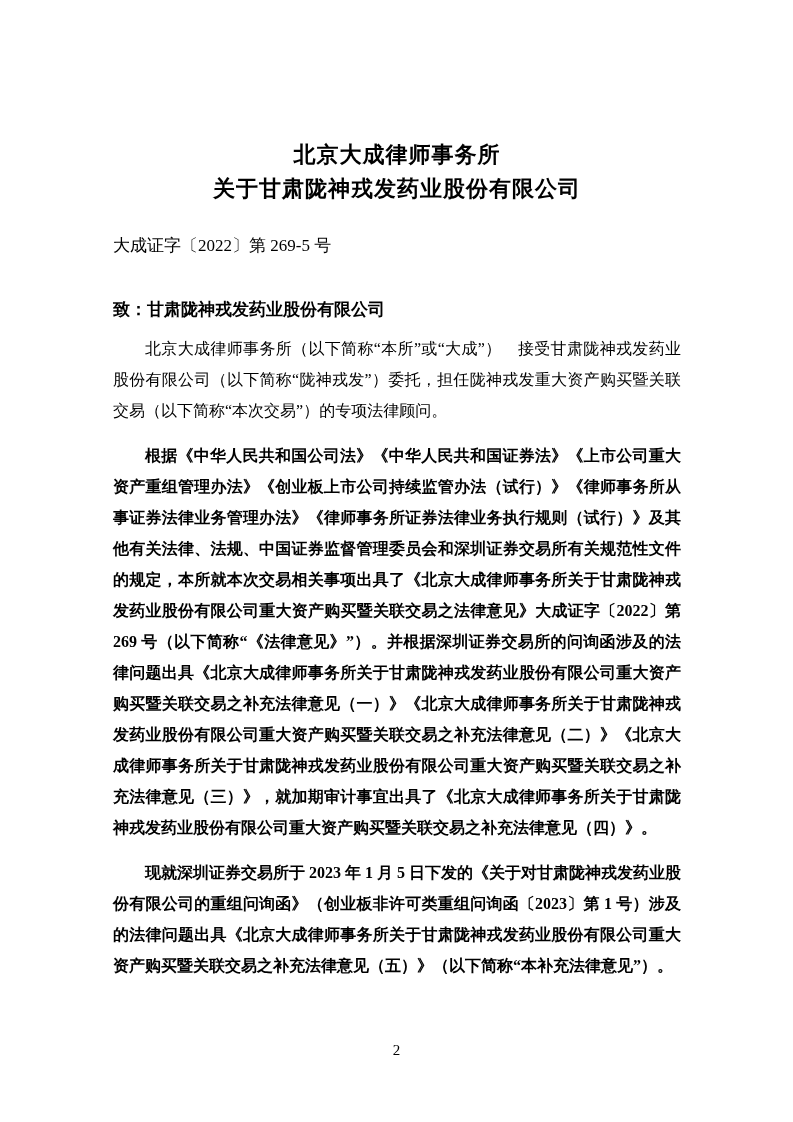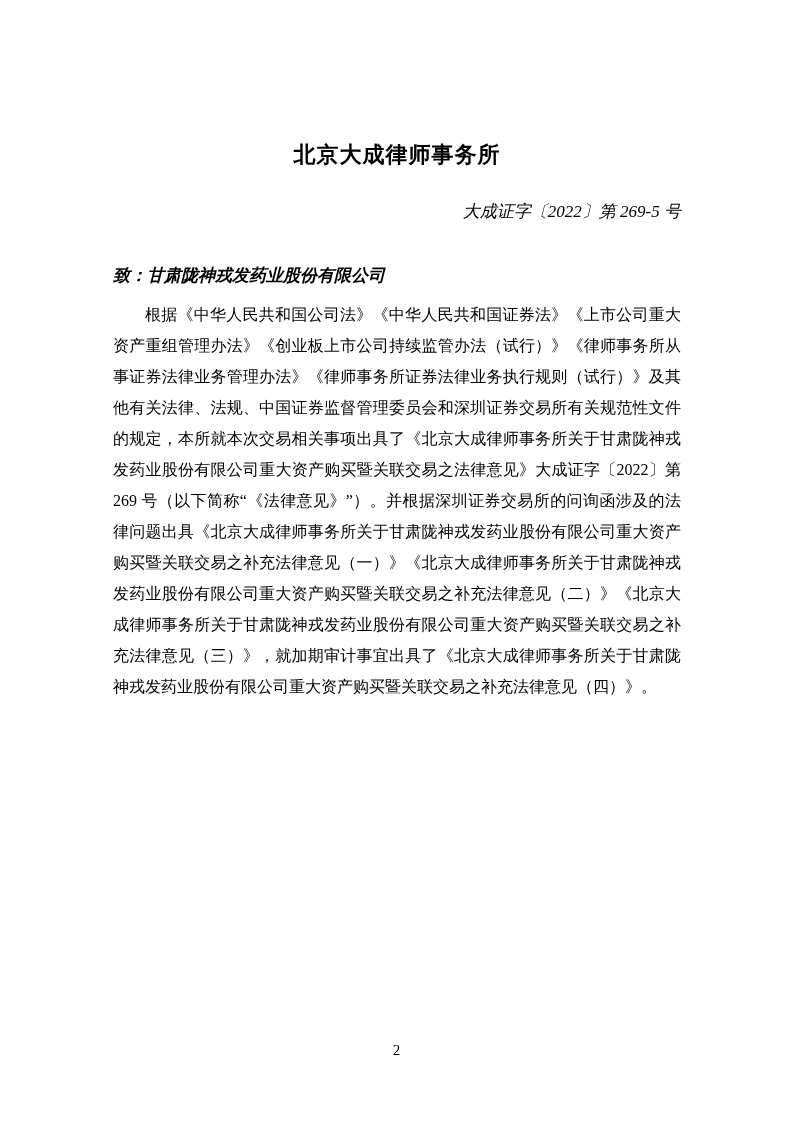--- a/index.html
+++ b/index.html
@@ -21,33 +21,30 @@
   }
   .title {
     text-align: center;
     font-family: "Liberation Sans", "DejaVu Sans", sans-serif;
     font-weight: bold;
     font-size: 22px;
     line-height: 34px;
     letter-spacing: 1px;
   }
   .doc-number {
-    text-align: right;
     font-size: 17px;
     line-height: 31px;
     margin-top: 24px;
-    font-style: italic;
   }
   .salutation {
     font-family: "Liberation Sans", "DejaVu Sans", sans-serif;
     font-weight: bold;
     font-size: 17px;
     line-height: 31px;
     margin-top: 33px;
-    font-style: italic;
   }
   .para {
     font-size: 16px;
     line-height: 31px;
     text-align: justify;
     text-indent: 2em;
     margin: 8px 0 0 0;
   }
   .para + .para {
     margin-top: 14px;
@@ -63,23 +60,26 @@
     line-height: 18px;
   }
 </style>
 </head>
 <body>
 
 <div class="page">
 
   <div class="title">
     <div>北京大成律师事务所</div>
+    <div>关于甘肃陇神戎发药业股份有限公司</div>
   </div>
 
   <div class="doc-number">大成证字〔2022〕第 269-5 号</div>
 
   <div class="salutation">致：甘肃陇神戎发药业股份有限公司</div>
 
+  <p class="para">北京大成律师事务所（以下简称“本所”或“大成”）　接受甘肃陇神戎发药业股份有限公司（以下简称“陇神戎发”）委托，担任陇神戎发重大资产购买暨关联交易（以下简称“本次交易”）的专项法律顾问。</p>
   <p class="para">根据《中华人民共和国公司法》《中华人民共和国证券法》《上市公司重大资产重组管理办法》《创业板上市公司持续监管办法（试行）》《律师事务所从事证券法律业务管理办法》《律师事务所证券法律业务执行规则（试行）》及其他有关法律、法规、中国证券监督管理委员会和深圳证券交易所有关规范性文件的规定，本所就本次交易相关事项出具了《北京大成律师事务所关于甘肃陇神戎发药业股份有限公司重大资产购买暨关联交易之法律意见》大成证字〔2022〕第 269 号（以下简称“《法律意见》”）。并根据深圳证券交易所的问询函涉及的法律问题出具《北京大成律师事务所关于甘肃陇神戎发药业股份有限公司重大资产购买暨关联交易之补充法律意见（一）》《北京大成律师事务所关于甘肃陇神戎发药业股份有限公司重大资产购买暨关联交易之补充法律意见（二）》《北京大成律师事务所关于甘肃陇神戎发药业股份有限公司重大资产购买暨关联交易之补充法律意见（三）》，就加期审计事宜出具了《北京大成律师事务所关于甘肃陇神戎发药业股份有限公司重大资产购买暨关联交易之补充法律意见（四）》。</p>
+  <p class="para">现就深圳证券交易所于 2023 年 1 月 5 日下发的《关于对甘肃陇神戎发药业股份有限公司的重组问询函》（创业板非许可类重组问询函〔2023〕第 1 号）涉及的法律问题出具《北京大成律师事务所关于甘肃陇神戎发药业股份有限公司重大资产购买暨关联交易之补充法律意见（五）》（以下简称“本补充法律意见”）。</p>
 
   <div class="page-number">2</div>
 
 </div>
 
 </body></html>

